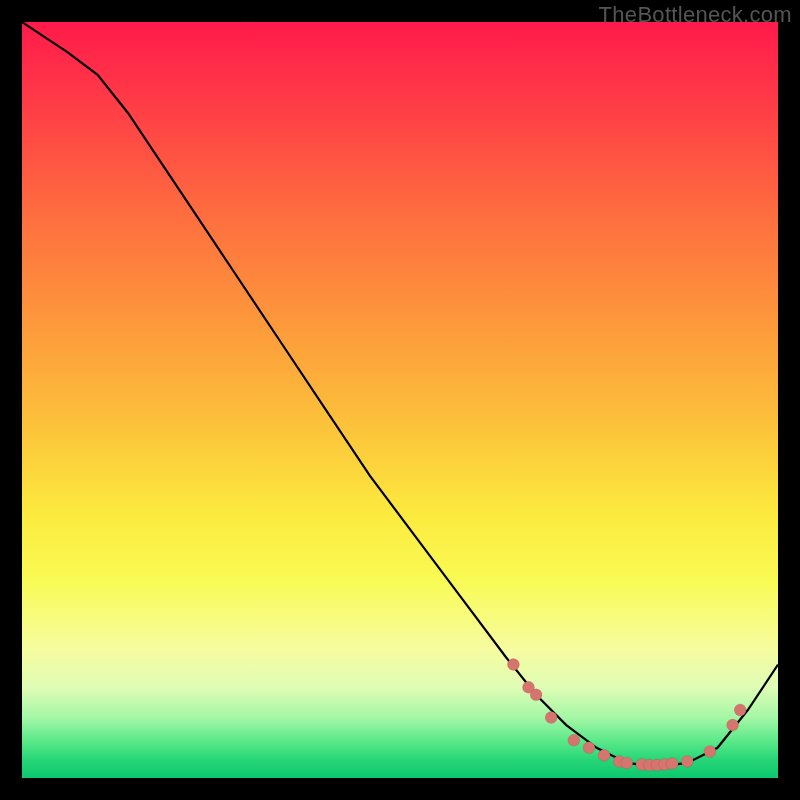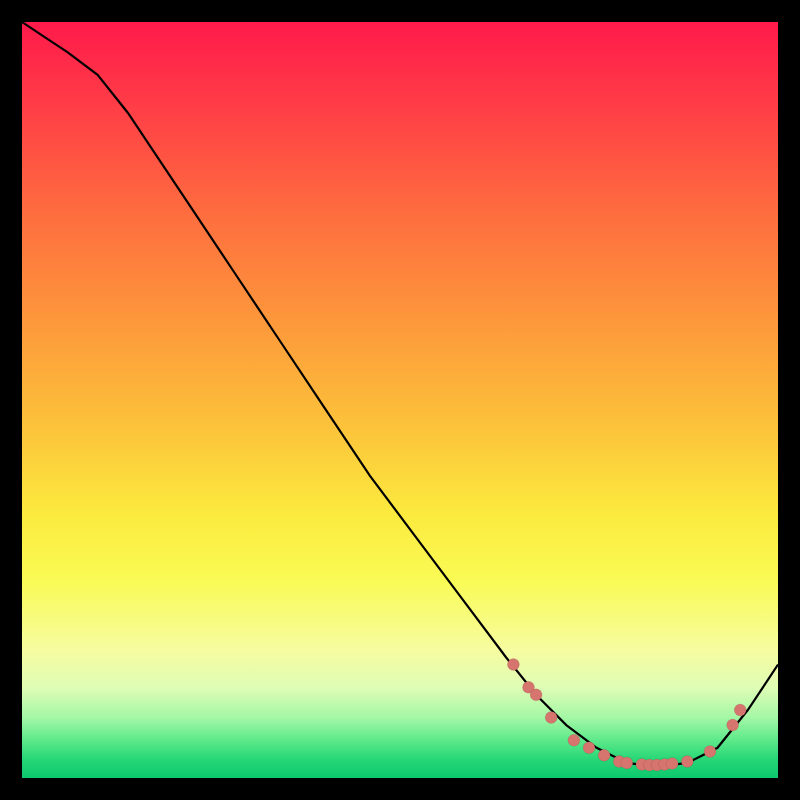--- a/index.html
+++ b/index.html
@@ -71,20 +71,21 @@
     fill: #d6746e;
     stroke: rgba(0,0,0,0.15);
     stroke-width: 0.5;
   }
 </style>
 </head>
 <body>
 
 <div class="frame">
 
+  <div class="watermark">TheBottleneck.com</div>
 
   <div class="plot-area">
     <div class="gradient-bg"></div>
     <svg class="curve" viewBox="0 0 756 756" preserveAspectRatio="none">
       <path id="curve-path" class="curve-path" d="M0.0 0.0 L22.7 15.1 L45.4 30.2 L75.6 52.9 L105.8 90.7 L136.1 136.1 L166.3 181.4 L211.7 249.5 L257.0 317.5 L302.4 385.6 L347.8 453.6 L393.1 514.1 L438.5 574.6 L483.8 635.0 L514.1 672.8 L544.3 703.1 L574.6 725.8 L604.8 740.9 L635.0 744.7 L665.3 740.9 L695.5 725.8 L725.8 688.0 L756.0 642.6"></path>
       <g id="dots-group">
           <circle cx="491.4" cy="642.6" r="6" class="data-dot"></circle>
           <circle cx="506.5" cy="665.3" r="6" class="data-dot"></circle>
           <circle cx="514.1" cy="672.8" r="6" class="data-dot"></circle>
           <circle cx="529.2" cy="695.5" r="6" class="data-dot"></circle>

